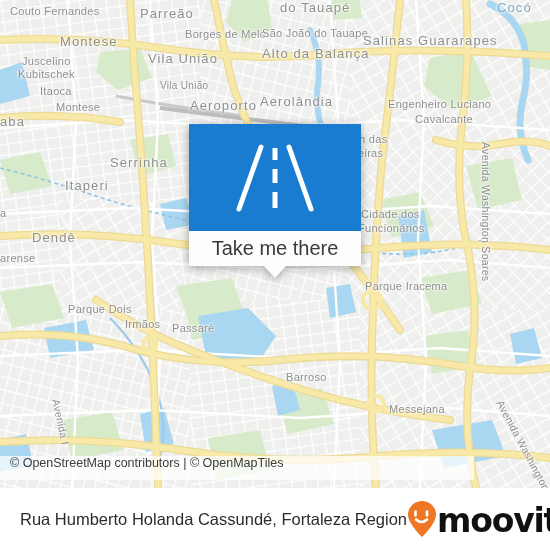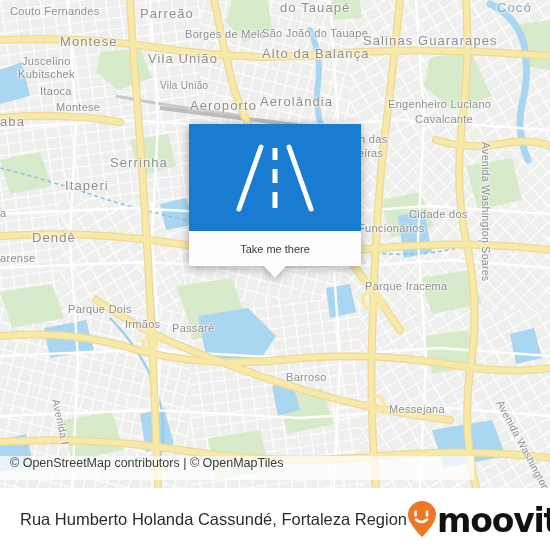--- a/index.html
+++ b/index.html
@@ -55,21 +55,21 @@
   .card-head{
     width:172px;height:107px;background:#1a7cd0;
     display:flex;align-items:center;justify-content:center;
   }
   .card-btn{
     width:172px;height:35px;background:#fdfdfd;
     display:flex;align-items:center;justify-content:center;
     position:relative;
   }
   .card-btn-label{
-    font-size:11px;color:#3a3a3a;
+    font-size:20px;color:#3a3a3a;
     font-family:"Liberation Sans", sans-serif;
   }
   .card-tail{
     position:absolute;left:50%;top:100%;
     margin-left:-11px;
     width:0;height:0;
     border-left:11px solid transparent;
     border-right:11px solid transparent;
     border-top:12px solid #fdfdfd;
   }
@@ -255,21 +255,21 @@
         <div class="lbl l" style="left: 260px; top: 94px;">Aerolândia</div>
         <div class="lbl m" style="left: 388px; top: 98px;">Engenheiro Luciano</div>
         <div class="lbl m" style="left: 415px; top: 113px;">Cavalcante</div>
         <div class="lbl m" style="left: 56px; top: 101px;">Montese</div>
         <div class="lbl l" style="left: 0px; top: 114px;">aba</div>
         <div class="lbl m" style="left: 356px; top: 133px;">m das</div>
         <div class="lbl m" style="left: 358px; top: 147px;">eiras</div>
         <div class="lbl l" style="left: 110px; top: 155px;">Serrinha</div>
         <div class="lbl l" style="left: 65px; top: 178px;">Itaperi</div>
         <div class="lbl m" style="left: 0px; top: 207px;">a</div>
-        <div class="lbl m" style="left: 361px; top: 208px; padding-left: 48px;">Cidade dos</div>
+        <div class="lbl m" style="left: 361px; top: 208px;">Cidade dos</div>
         <div class="lbl m" style="left: 358px; top: 222px;">Funcionários</div>
         <div class="lbl l" style="left: 32px; top: 230px;">Dendê</div>
         <div class="lbl m" style="left: 0px; top: 252px;">arense</div>
         <div class="lbl m" style="left: 365px; top: 280px;">Parque Iracema</div>
         <div class="lbl m" style="left: 68px; top: 303px;">Parque Dois</div>
         <div class="lbl m" style="left: 83px; top: 318px; padding-left: 42px;">Irmãos</div>
         <div class="lbl m" style="left: 172px; top: 322px;">Passaré</div>
         <div class="lbl m" style="left: 286px; top: 371px;">Barroso</div>
         <div class="lbl m" style="left: 389px; top: 403px;">Messejana</div>
         <div class="lbl street rot78" style="left: 62px; top: 398px;">Avenida I</div>

